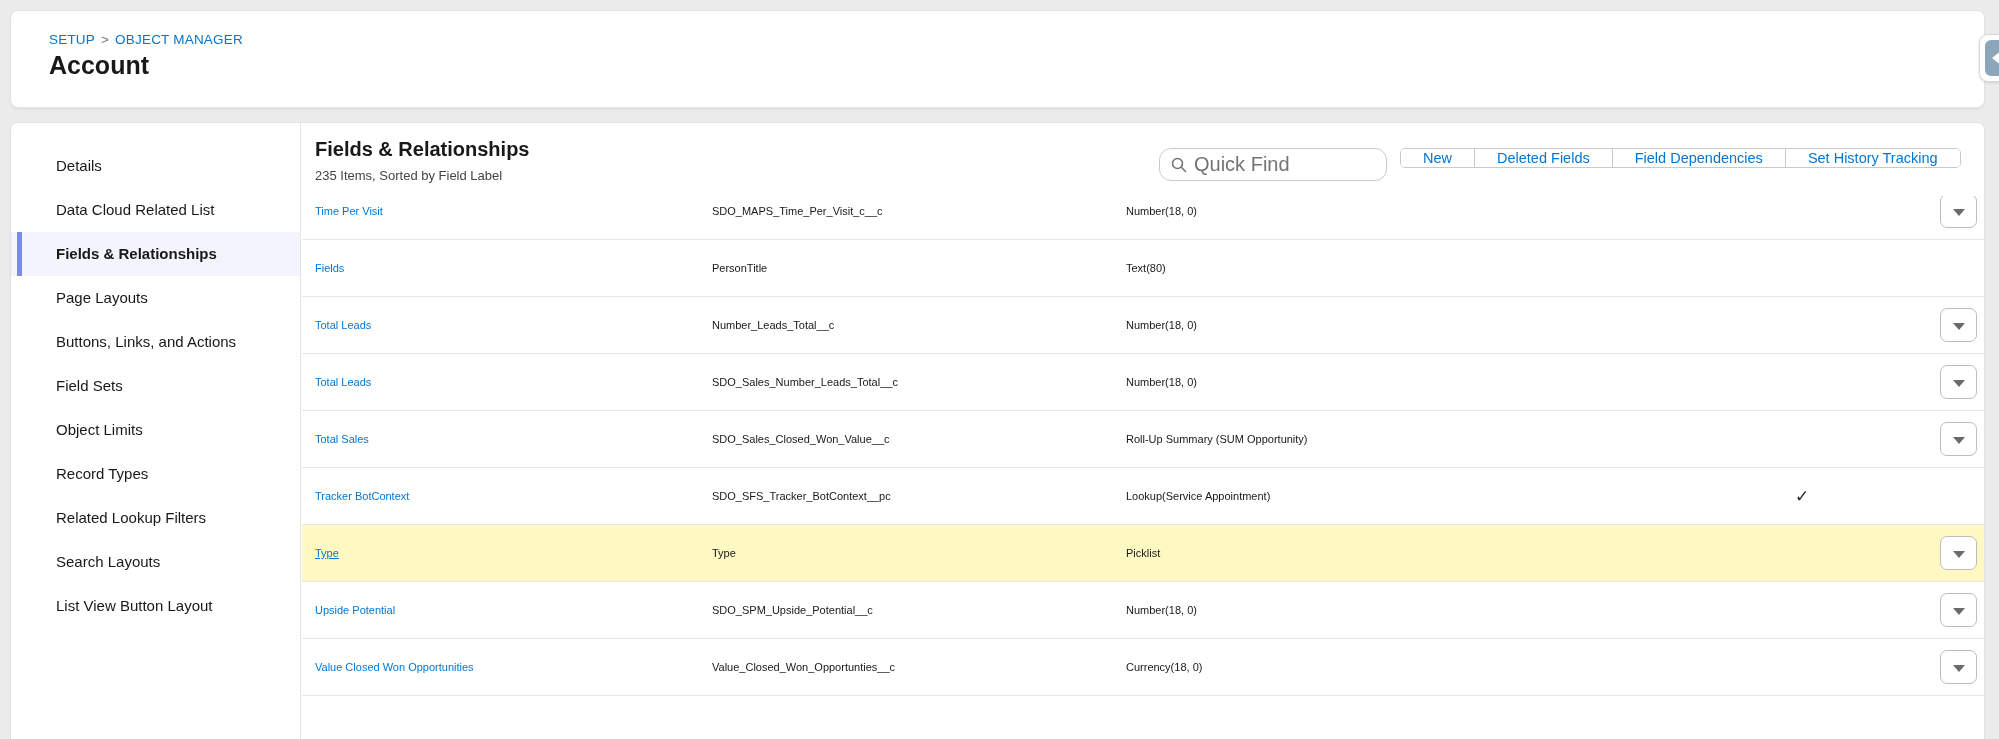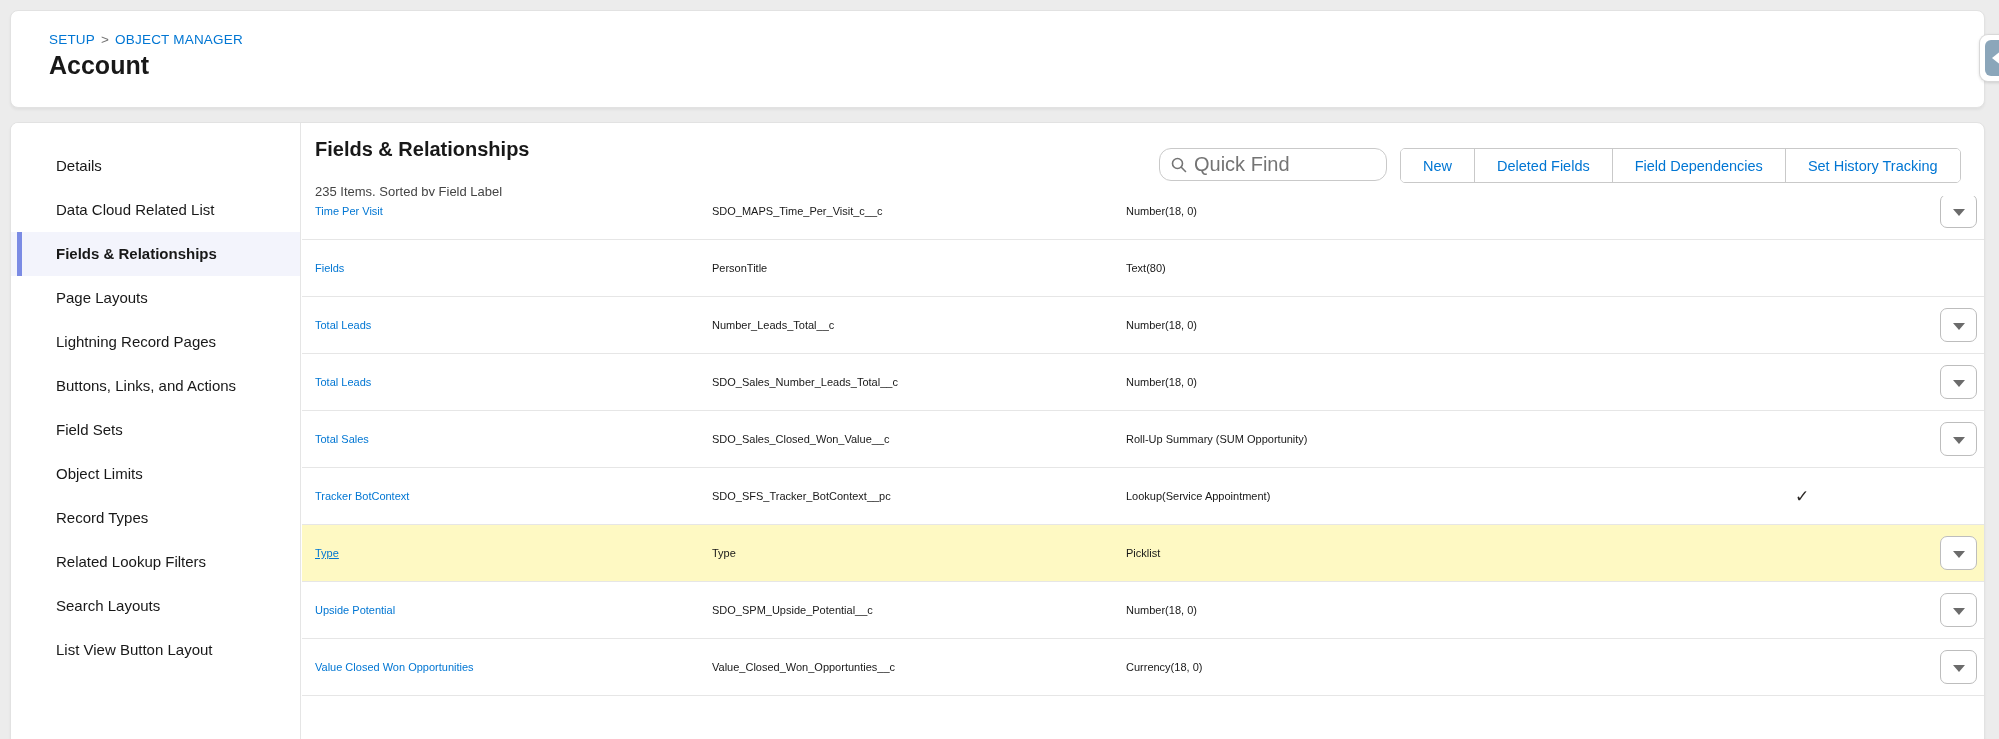--- a/index.html
+++ b/index.html
@@ -62,38 +62,38 @@
   }
   .nav-item.selected { background: #f3f4fc; font-weight: 700; }
   .nav-item.selected::before {
     content: ""; position: absolute; left: 6px; top: 0; bottom: 0; width: 5px;
     background: #7b8be4;
   }
 
   
   .content { position: absolute; left: 291px; top: 0; right: 0; bottom: 0; }
   .content-title { position: absolute; left: 13px; top: 15px; font-size: 20px; font-weight: 700; color: #181818; }
-  .content-subtitle { position: absolute; left: 13px; top: 45px; font-size: 13px; color: #444444; margin-top: 16px; }
+  .content-subtitle { position: absolute; left: 13px; top: 45px; font-size: 13px; color: #444444; }
 
   
   .quickfind {
     position: absolute; left: 857px; top: 25px; width: 228px; height: 33px;
     border: 1px solid #c9c9c9; border-radius: 12px; background: #fff;
   }
   .quickfind svg { position: absolute; left: 11px; top: 8px; }
   .quickfind input {
     position: absolute; left: 34px; top: 0; width: 185px; height: 31px;
     border: none; outline: none; font-size: 20px; color: #181818; background: transparent;
     font-family: "Liberation Sans", "DejaVu Sans", sans-serif;
   }
   .quickfind input::placeholder { color: #747474; opacity: 1; }
 
   
   .btn-group {
-    position: absolute; top: 25px; left: 1098px; height: 35px;
+    position: absolute; top: 25px; left: 1098px; height: 20px;
     display: flex; border: 1px solid #c9c9c9; border-radius: 5px; background: #fff; overflow: hidden;
   }
   .btn-group button {
     height: 100%; border: none; background: #fff; cursor: pointer;
     font-size: 14.5px; color: #0176d3; padding: 0 22px;
     border-left: 1px solid #c9c9c9;
     font-family: "Liberation Sans", "DejaVu Sans", sans-serif;
     white-space: nowrap;
   }
   .btn-group button:first-child { border-left: none; }
@@ -144,23 +144,20 @@
       <div class="nav-item">
       <span>Data Cloud Related List</span>
     </div>
       <div class="nav-item selected">
       <span>Fields &amp; Relationships</span>
     </div>
       <div class="nav-item">
       <span>Page Layouts</span>
     </div>
       <div class="nav-item">
-      <span>Lightning Record Pages</span>
-    </div>
-      <div class="nav-item">
       <span>Buttons, Links, and Actions</span>
     </div>
       <div class="nav-item">
       <span>Field Sets</span>
     </div>
       <div class="nav-item">
       <span>Object Limits</span>
     </div>
       <div class="nav-item">
       <span>Record Types</span>

